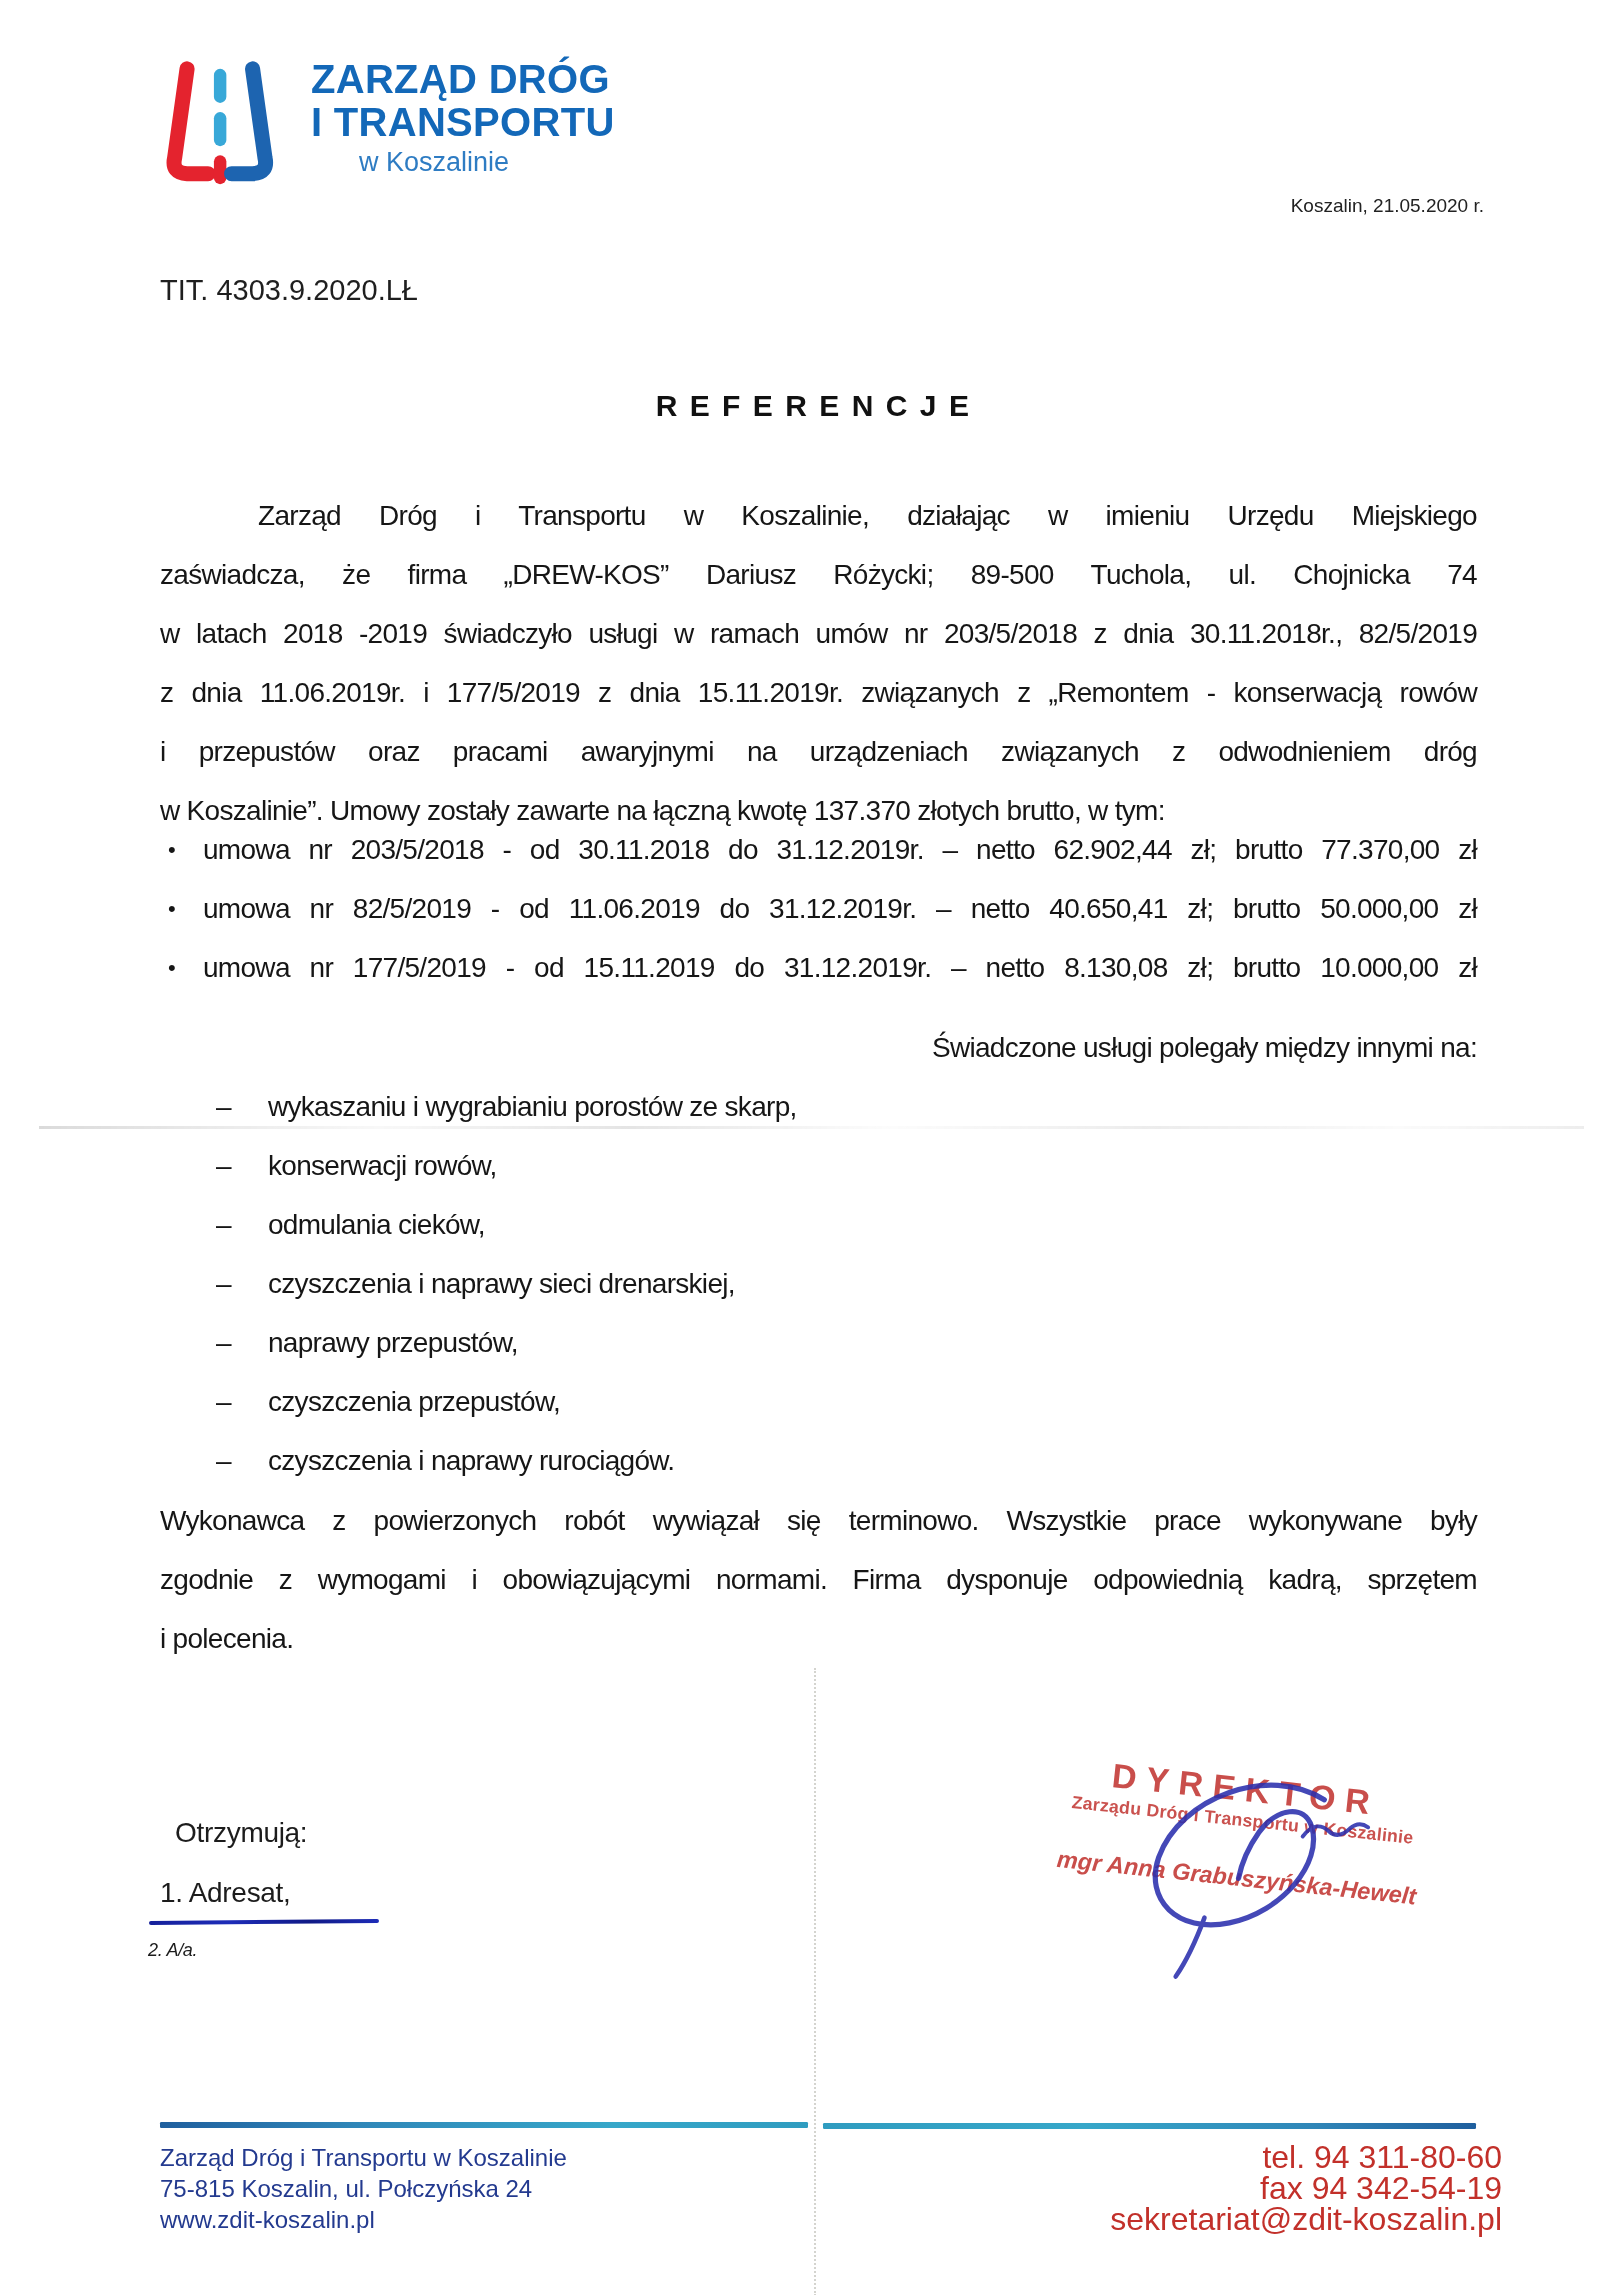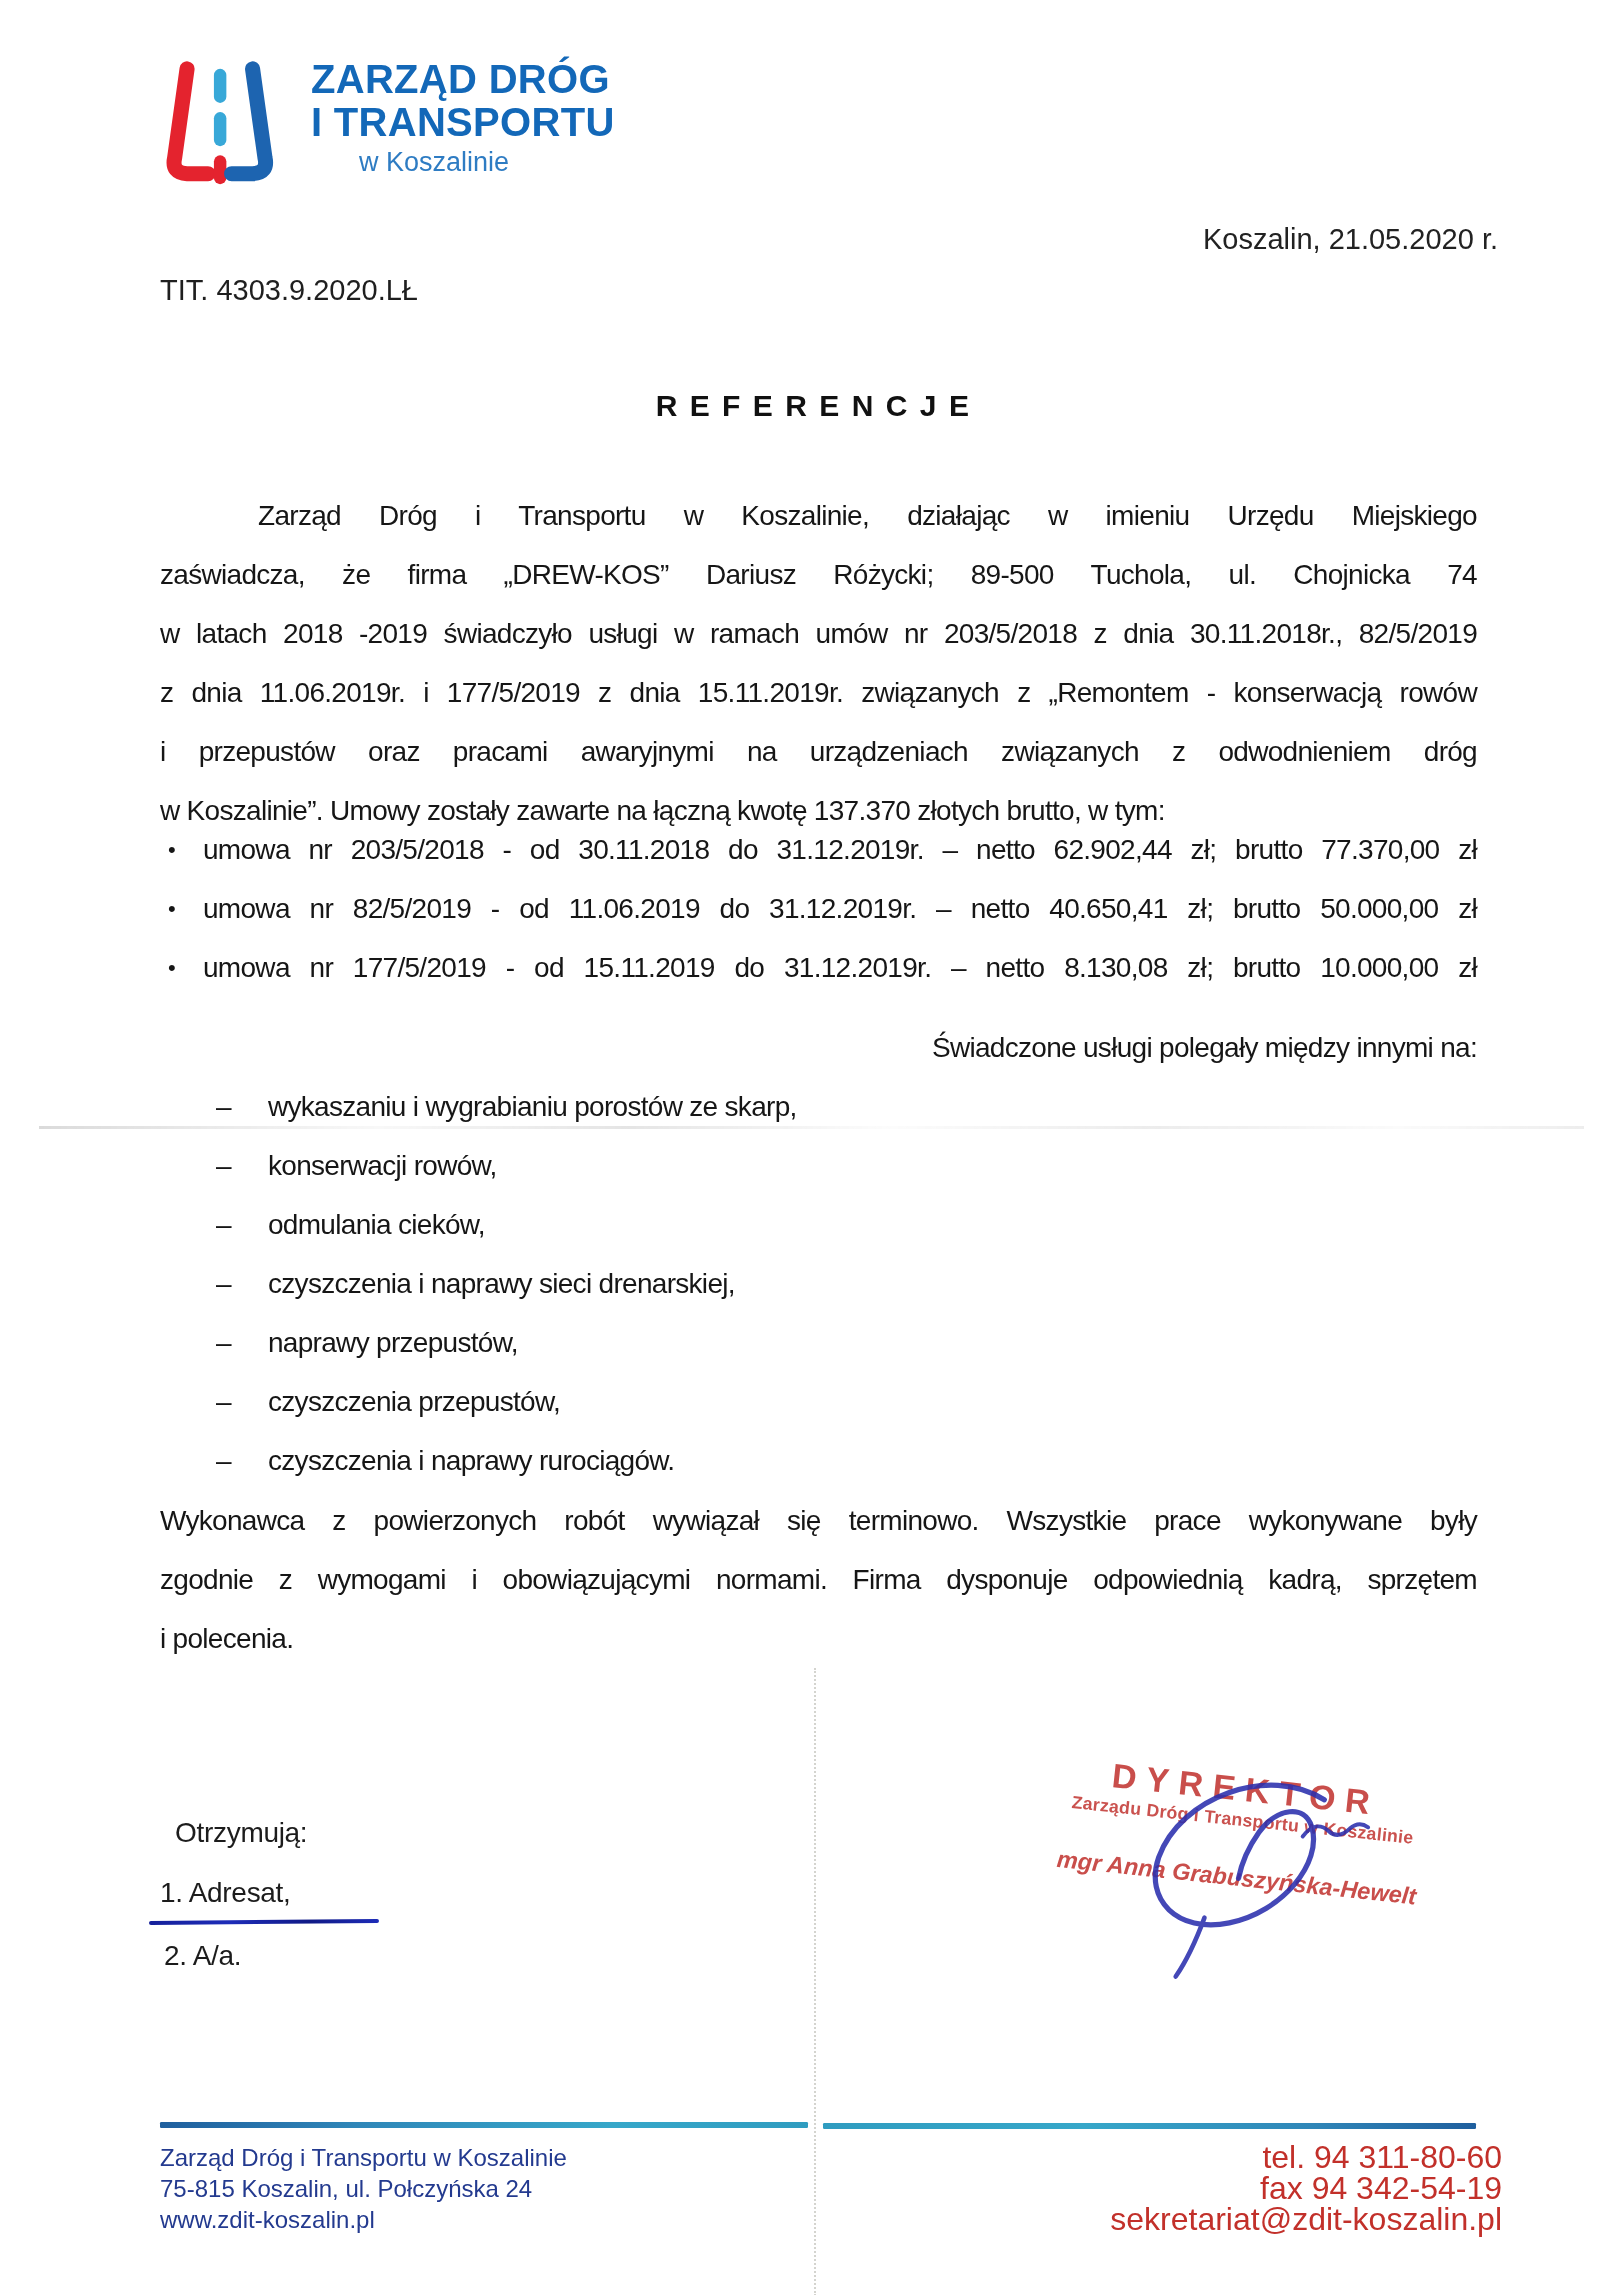--- a/index.html
+++ b/index.html
@@ -23,21 +23,21 @@
   .logo{left:153px;top:58px;width:655px;height:137px;}
   .logo-mark{position:absolute;left:0;top:2.6px;}
   .logo-text{position:absolute;left:158px;top:0;}
   .logo-l1,.logo-l2{
     font-size:40px;font-weight:700;line-height:43px;
     color:var(--logo_text_blue);letter-spacing:0.3px;
   }
   .logo-l3{font-size:27px;font-weight:500;line-height:37px;color:var(--logo_sub_blue);margin-left:48px;}
 
   
-  .date{right:139px;top:195px;font-size:29px;color:#222;margin-top:28px;}
+  .date{right:153px;top:195px;font-size:19px;color:#222;}
   .refnum{left:160px;top:274px;font-size:29px;color:#1f1f1f;}
 
   
   .title{
     left:0;right:0;top:382px;text-align:center;
     font-size:30px;font-weight:700;letter-spacing:12.4px;color:#111;margin-top:7px;
   }
 
   
   .bodyblock{left:160px;width:1317px;font-size:28px;letter-spacing:-0.7px;color:#161616;}
@@ -55,21 +55,21 @@
 
   .services-intro{top:1018px;height:59px;line-height:59px;text-align:right;}
   .services{top:1077px;}
   .srow{position:relative;height:59px;line-height:59px;padding-left:108px;}
   .srow .sdash{position:absolute;left:56px;top:0;}
   .srow .sdash::before{content:"–";}
 
   
   .otrzymuja{left:161px;top:1817px;font-size:28px;letter-spacing:-0.3px;margin-left:14px;}
   .adresat{left:160px;top:1877px;font-size:28px;letter-spacing:-0.3px;}
-  .aa{left:164px;top:1940px;font-size:28px;letter-spacing:-0.3px;}
+  .aa{left:148px;top:1940px;font-size:18px;letter-spacing:-0.3px;font-style:italic;}
   .adresat-underline{
     left:149px;top:1920px;width:230px;height:3.9px;
     background:linear-gradient(90deg,#15209a,var(--underline_blue) 35%,#101a86 70%,var(--underline_blue));
     transform:rotate(-0.5deg);border-radius:2px;
   }
 
   
   .stamp{
     left:1046px;top:1749px;width:406px;
     transform:rotate(6deg);transform-origin:left top;

